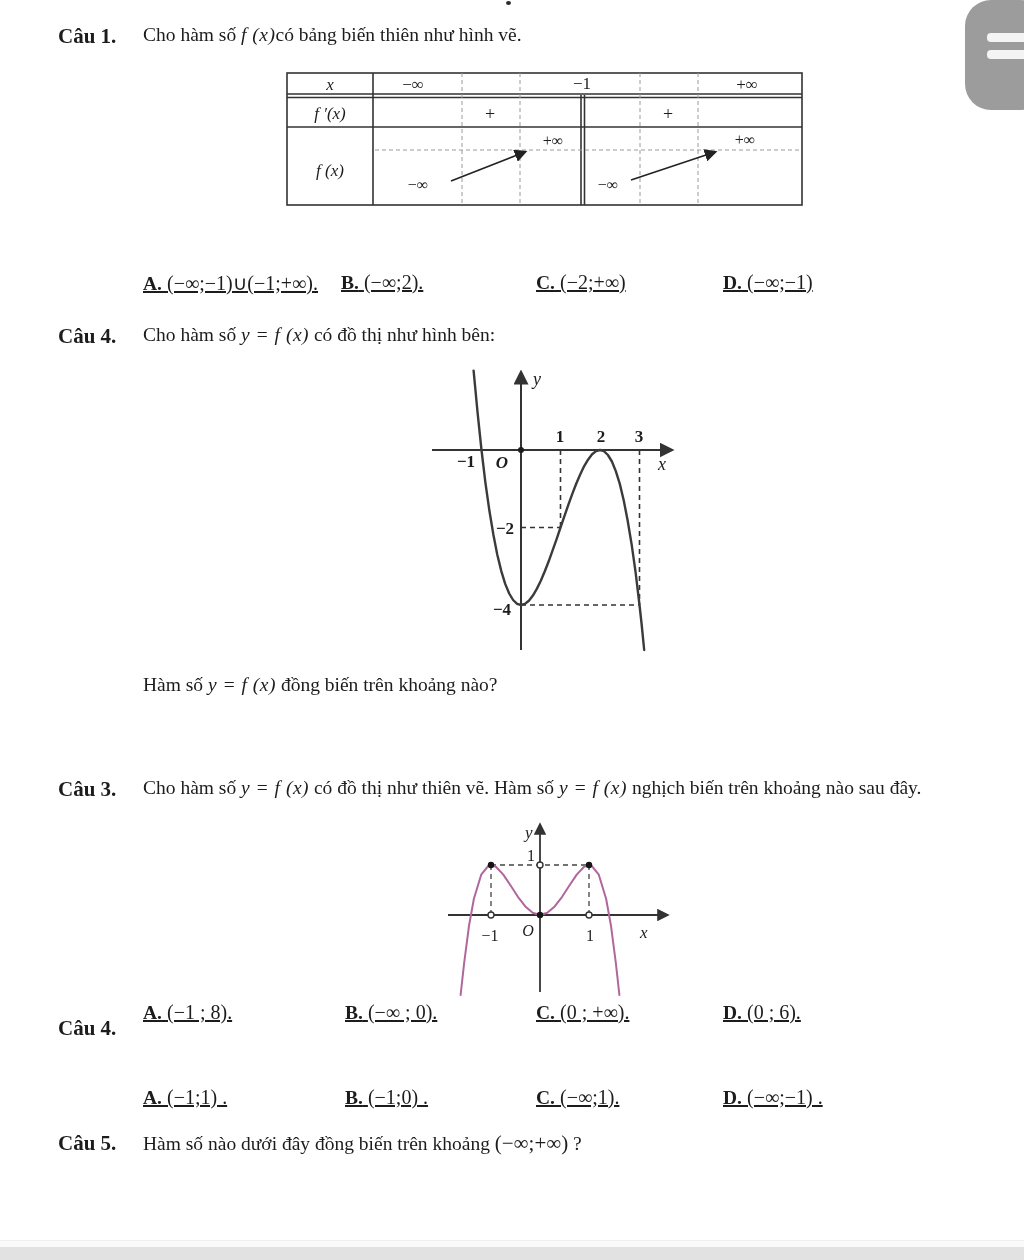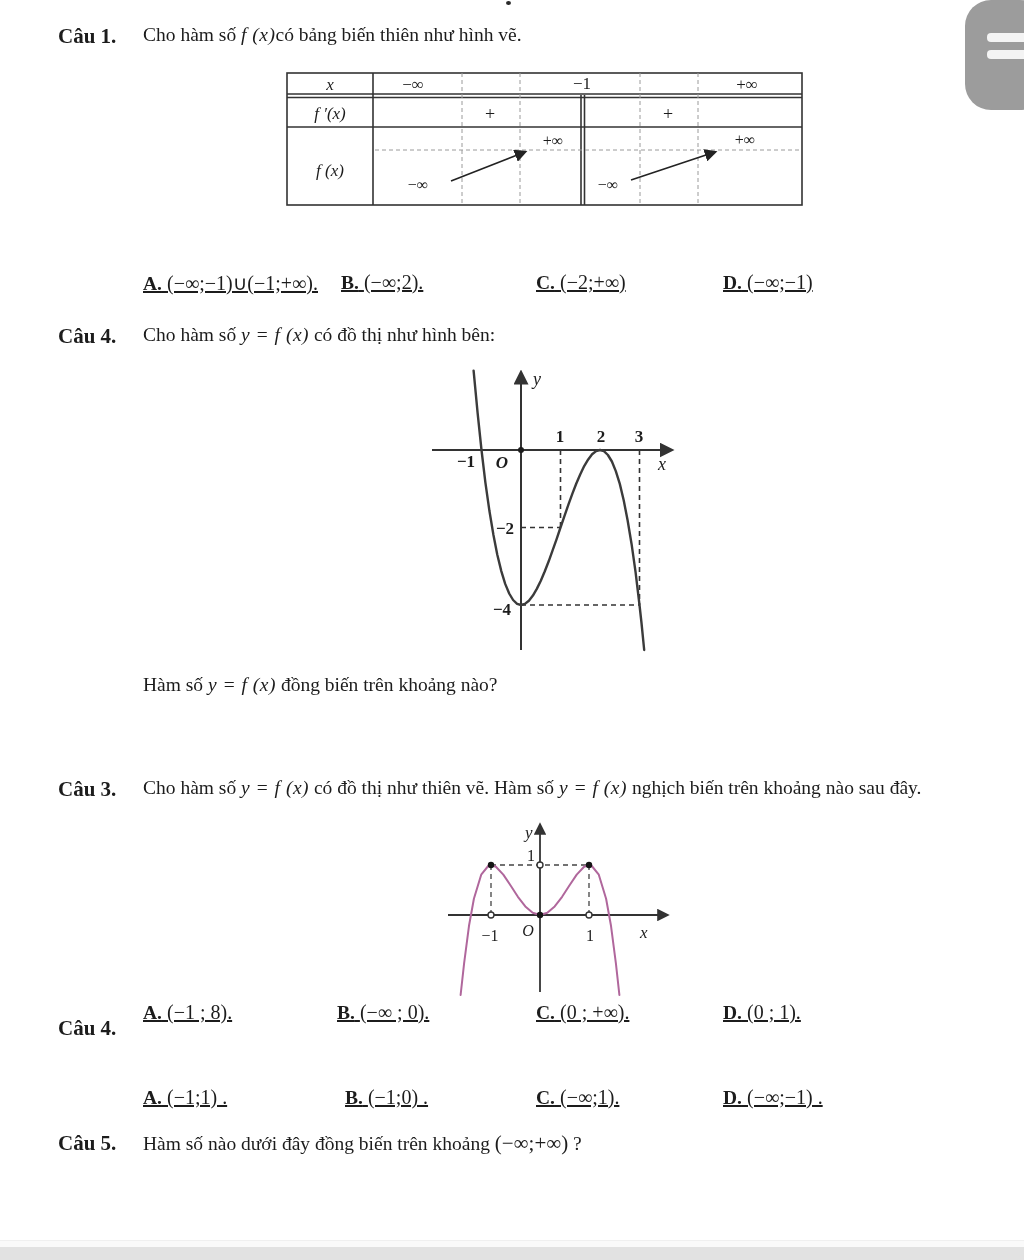--- a/index.html
+++ b/index.html
@@ -183,23 +183,23 @@
     <text class="it" x="85" y="26" font-size="17">y</text>
     <text class="it" x="200" y="126" font-size="17">x</text>
     <text class="it" x="88" y="124" font-size="16" text-anchor="middle">O</text>
     <text x="50" y="129" font-size="16" text-anchor="middle">−1</text>
     <text x="150" y="129" font-size="16" text-anchor="middle">1</text>
     <text x="91" y="49" font-size="16" text-anchor="middle">1</text>
   </svg>
 
   <div class="line" style="top:1001px">
     <span class="opt" style="left:143px"><b>A.</b> <span class="ov">(−1 ; 8).</span></span>
-    <span class="opt" style="left:337px"><b>B.</b> <span class="ov">(−∞ ; 0).</span></span>
+    <span class="opt" style="left:345px"><b>B.</b> <span class="ov">(−∞ ; 0).</span></span>
     <span class="opt" style="left:536px"><b>C.</b> <span class="ov">(0 ; +∞).</span></span>
-    <span class="opt" style="left:723px"><b>D.</b> <span class="ov">(0 ; 1).</span></span>
+    <span class="opt" style="left:723px"><b>D.</b> <span class="ov">(0 ; 6).</span></span>
   </div>
 
   <div class="line" style="top:1016px">
     <span class="q-label" style="left:58px">Câu 4.</span>
   </div>
 
   <div class="line" style="top:1086px">
     <span class="opt" style="left:143px"><b>A.</b> <span class="ov">(−1;1) .</span></span>
     <span class="opt" style="left:345px"><b>B.</b> <span class="ov">(−1;0) .</span></span>
     <span class="opt" style="left:536px"><b>C.</b> <span class="ov">(−∞;1).</span></span>

